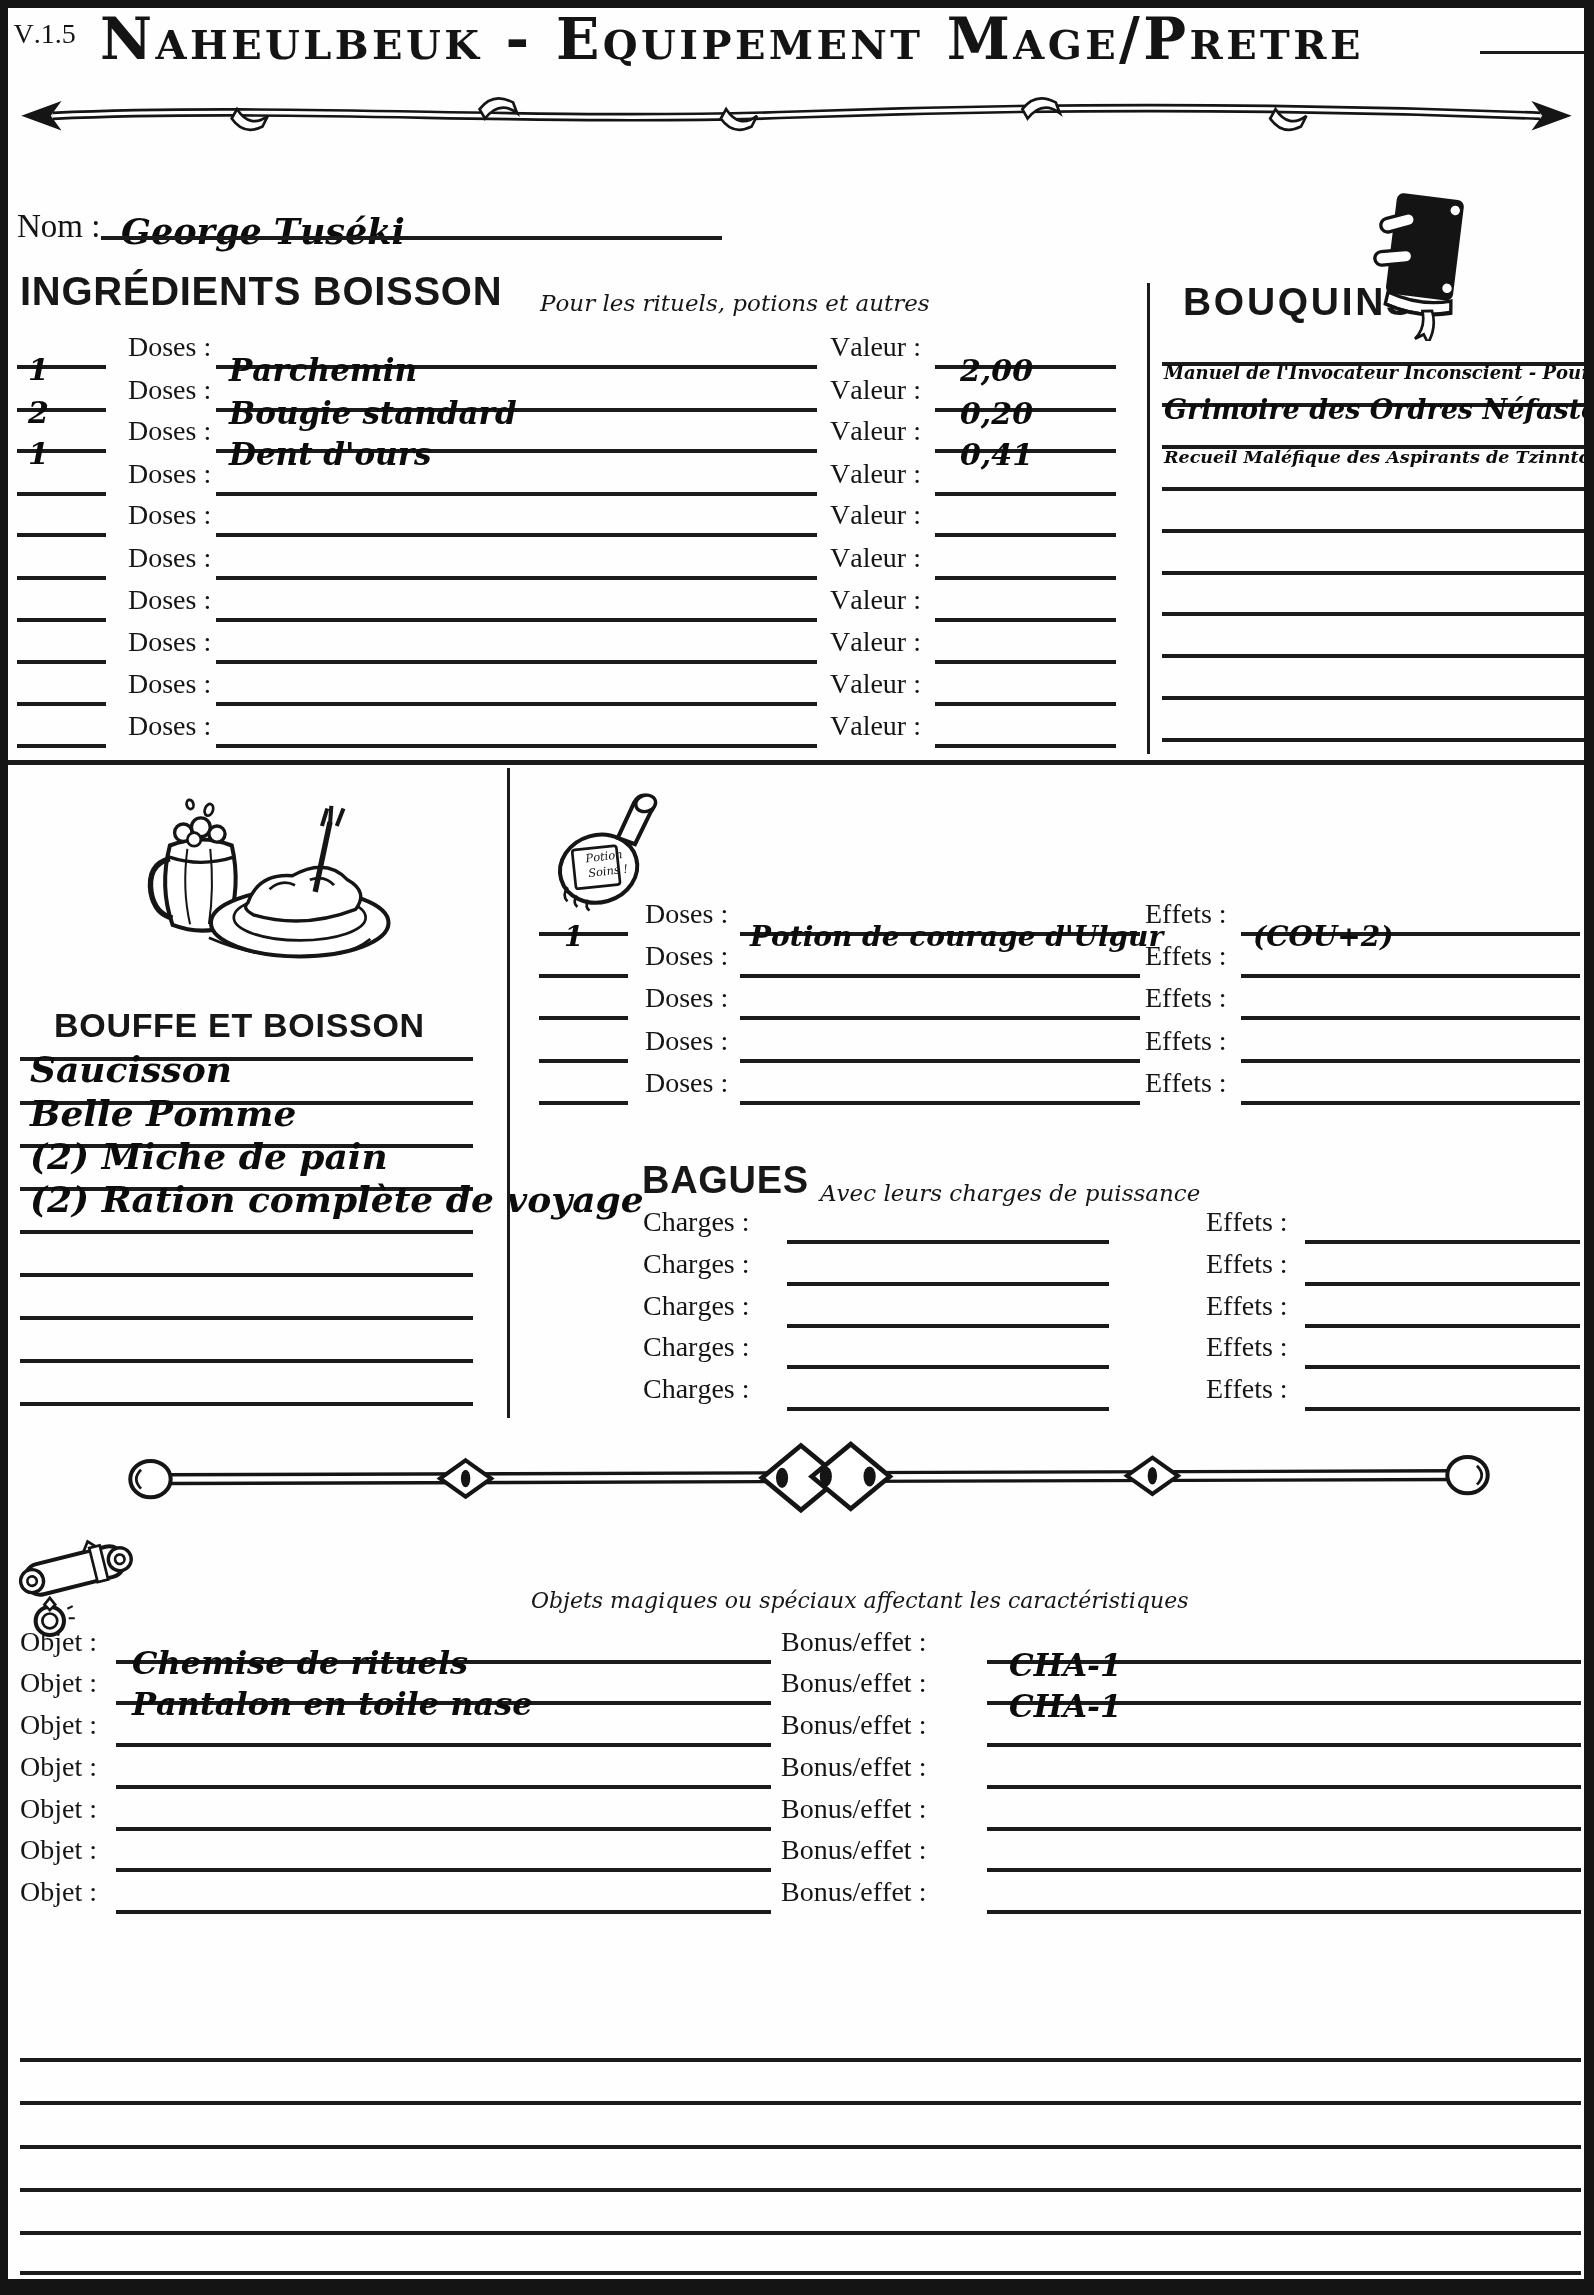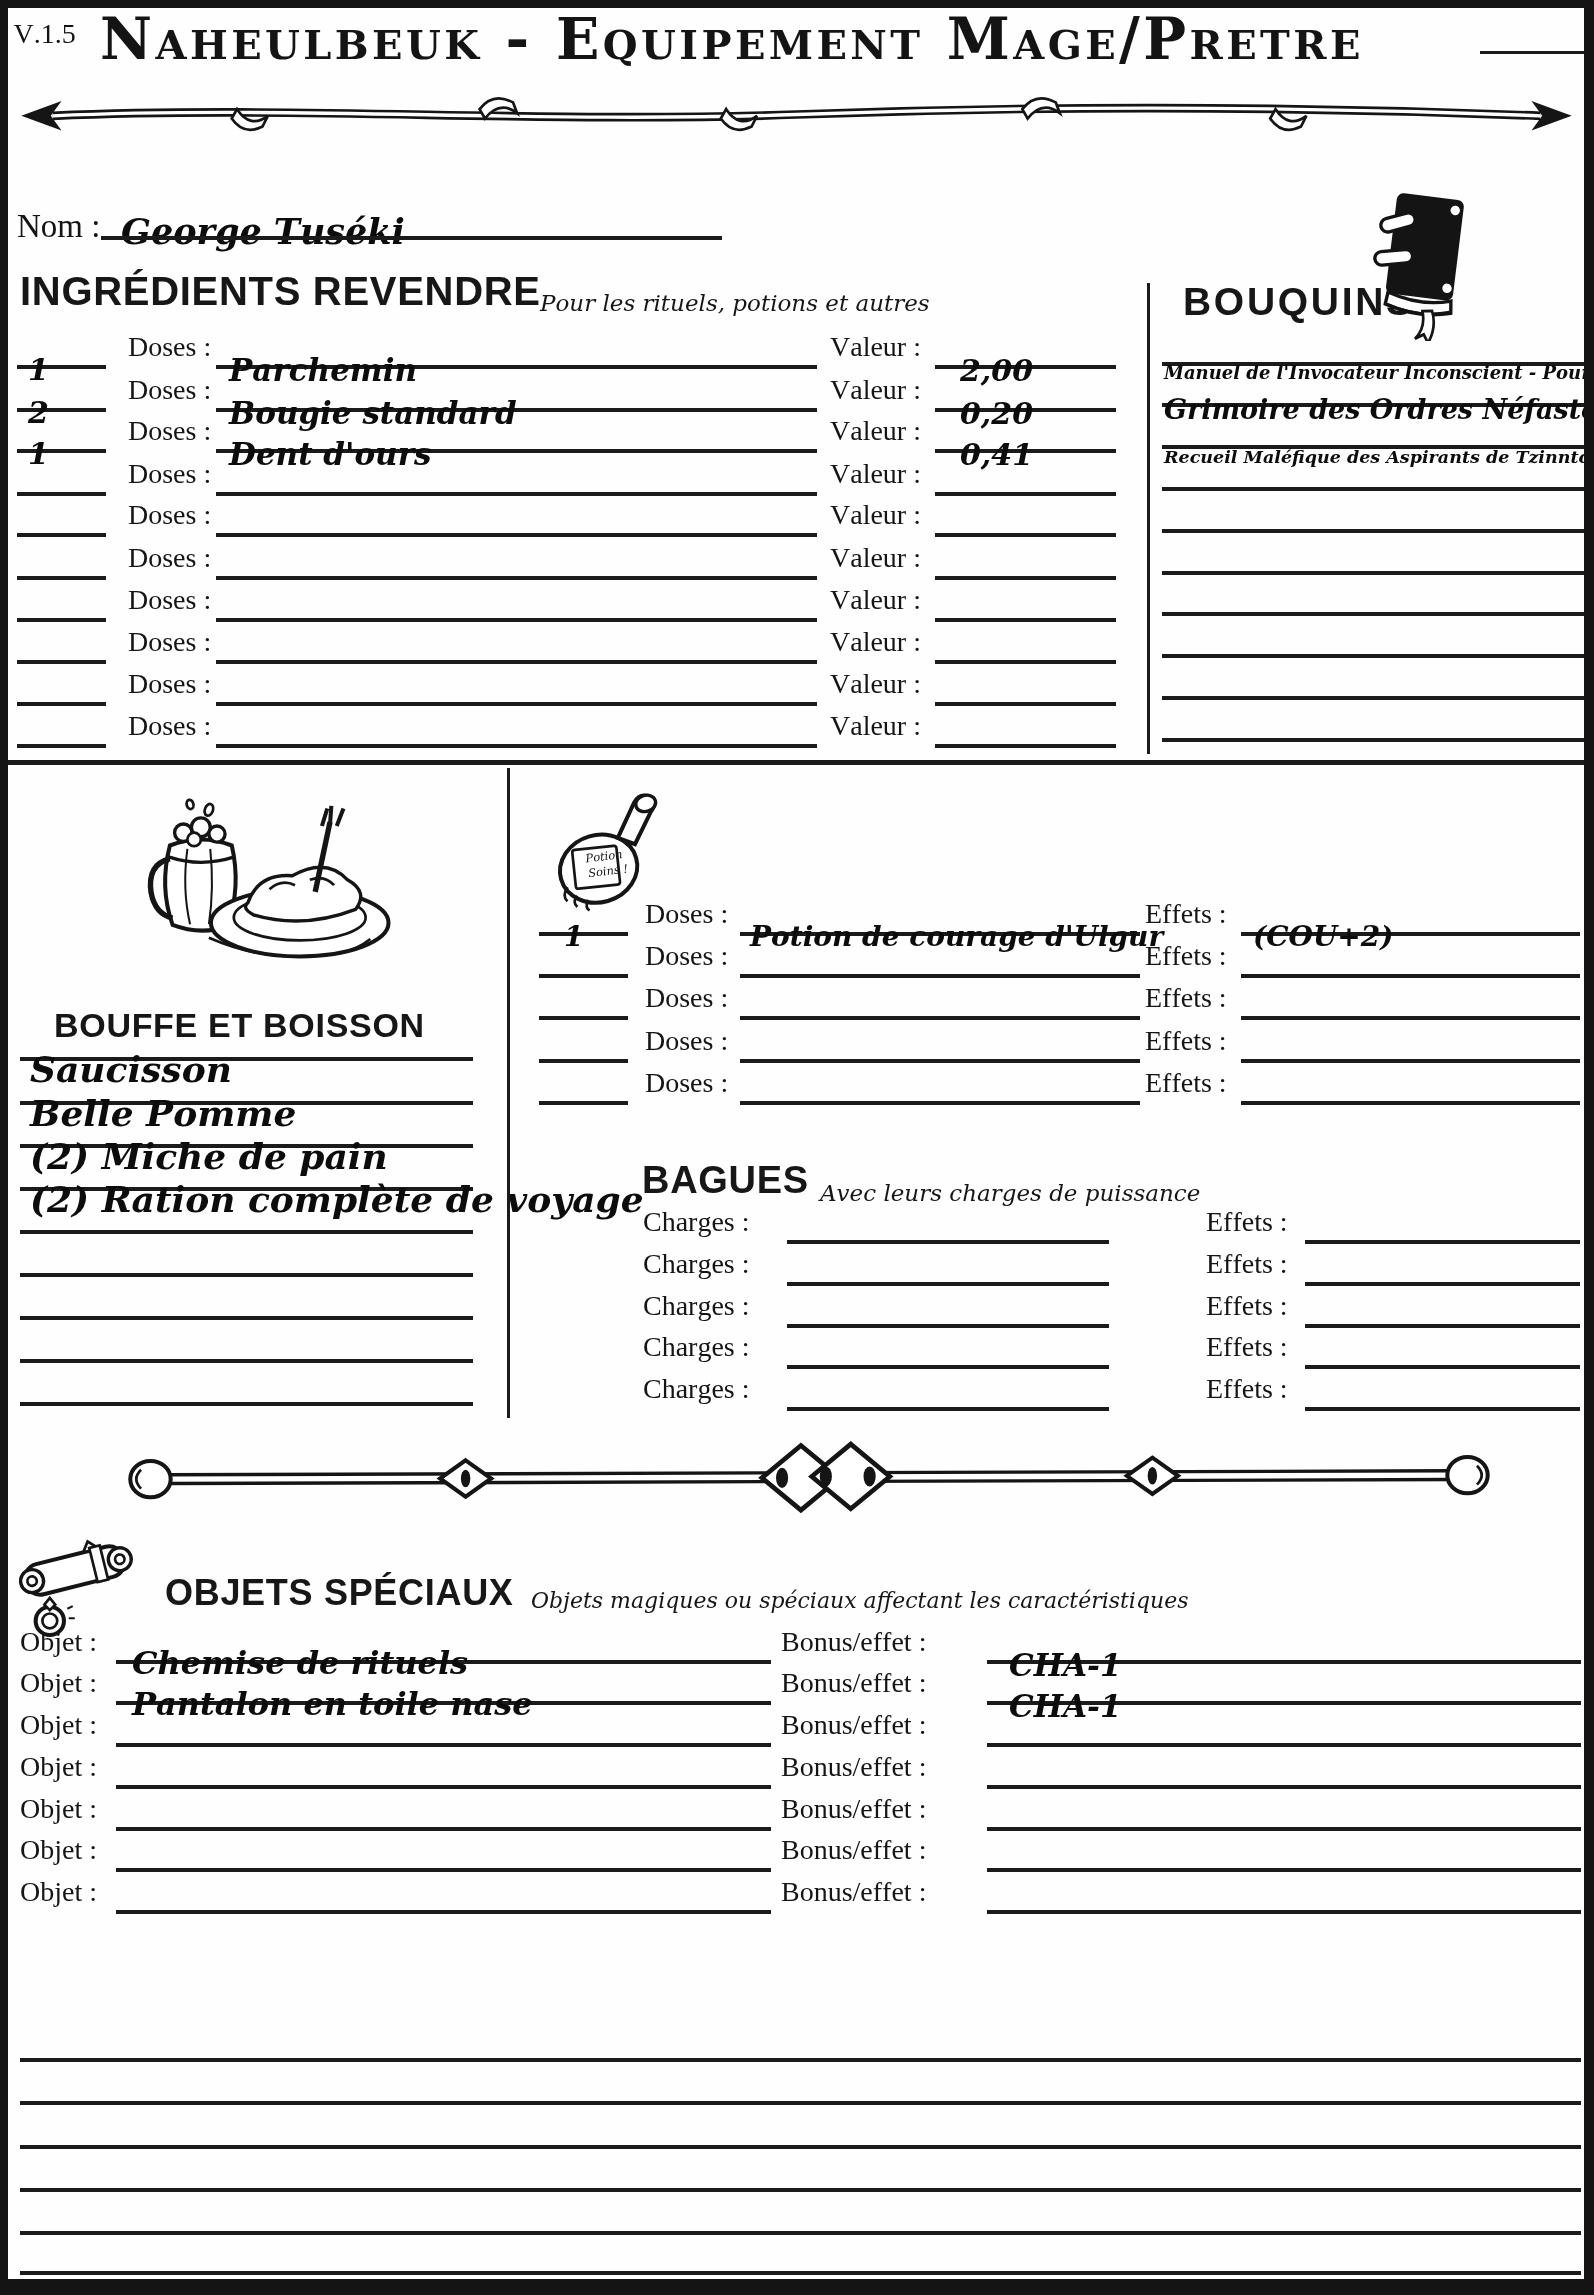--- a/index.html
+++ b/index.html
@@ -113,21 +113,21 @@
       <path d="M1060,42 q20,30 46,10 l-8,16 q-28,14 -46,-12 z"></path>
       <path d="M1510,56 q22,-28 48,-8 l-6,-16 q-30,-16 -50,10 z"></path>
       <path d="M1880,42 q20,30 46,10 l-8,16 q-28,14 -46,-12 z"></path>
     </g>
   </svg>
 
   <div class="lbl" id="nom-l">Nom :</div>
   <div class="hand" id="nom-v">George Tuséki</div>
   <div class="bar" id="nom-b"></div>
 
-  <div class="hdr" id="t-ing">INGRÉDIENTS REVENDRE</div>
+  <div class="hdr" id="t-ing">INGRÉDIENTS BOISSON</div>
   <div class="sub" id="s-ing">Pour les rituels, potions et autres</div>
 
   <div class="row ing" style="top:365px">
     <span class="bar qb"></span>
       <span class="hand qt">1</span>
       <span class="lbl dl">Doses :</span>
       <span class="bar ib"></span>
       <span class="hand it">Parchemin</span>
       <span class="lbl vl">Valeur :</span>
       <span class="bar vb"></span>
@@ -423,21 +423,20 @@
       <circle cx="168" cy="61" r="17" stroke-width="5"></circle>
         <circle cx="168" cy="61" r="7" stroke-width="4"></circle>
       <path d="M118,38 l10,-14 14,14 z" stroke-width="4"></path>
       <rect x="128" y="34" width="16" height="52" stroke-width="4"></rect>
     </g>
     <circle cx="62" cy="136" r="21" fill="#fff" stroke="#151515" stroke-width="6"></circle>
     <circle cx="62" cy="136" r="11" fill="#fff" stroke="#151515" stroke-width="4"></circle>
     <path d="M54,112 l8,-10 8,10 -8,8 z" fill="#fff" stroke="#151515" stroke-width="4"></path>
     <path d="M88,118 l8,-4 M90,132 l9,0" stroke="#151515" stroke-width="3"></path>
   </svg>
-  <div class="hdr" id="t-ob">OBJETS SPÉCIAUX</div>
   <div class="sub" id="s-ob">Objets magiques ou spéciaux affectant les caractéristiques</div>
 
   <div class="row ob" style="top:1660px">
     <span class="lbl ol">Objet :</span>
       <span class="bar obr"></span>
       <span class="hand ot">Chemise de rituels</span>
       <span class="lbl bl">Bonus/effet :</span>
       <span class="bar bb"></span>
       <span class="hand bt">CHA-1</span>
   </div>

